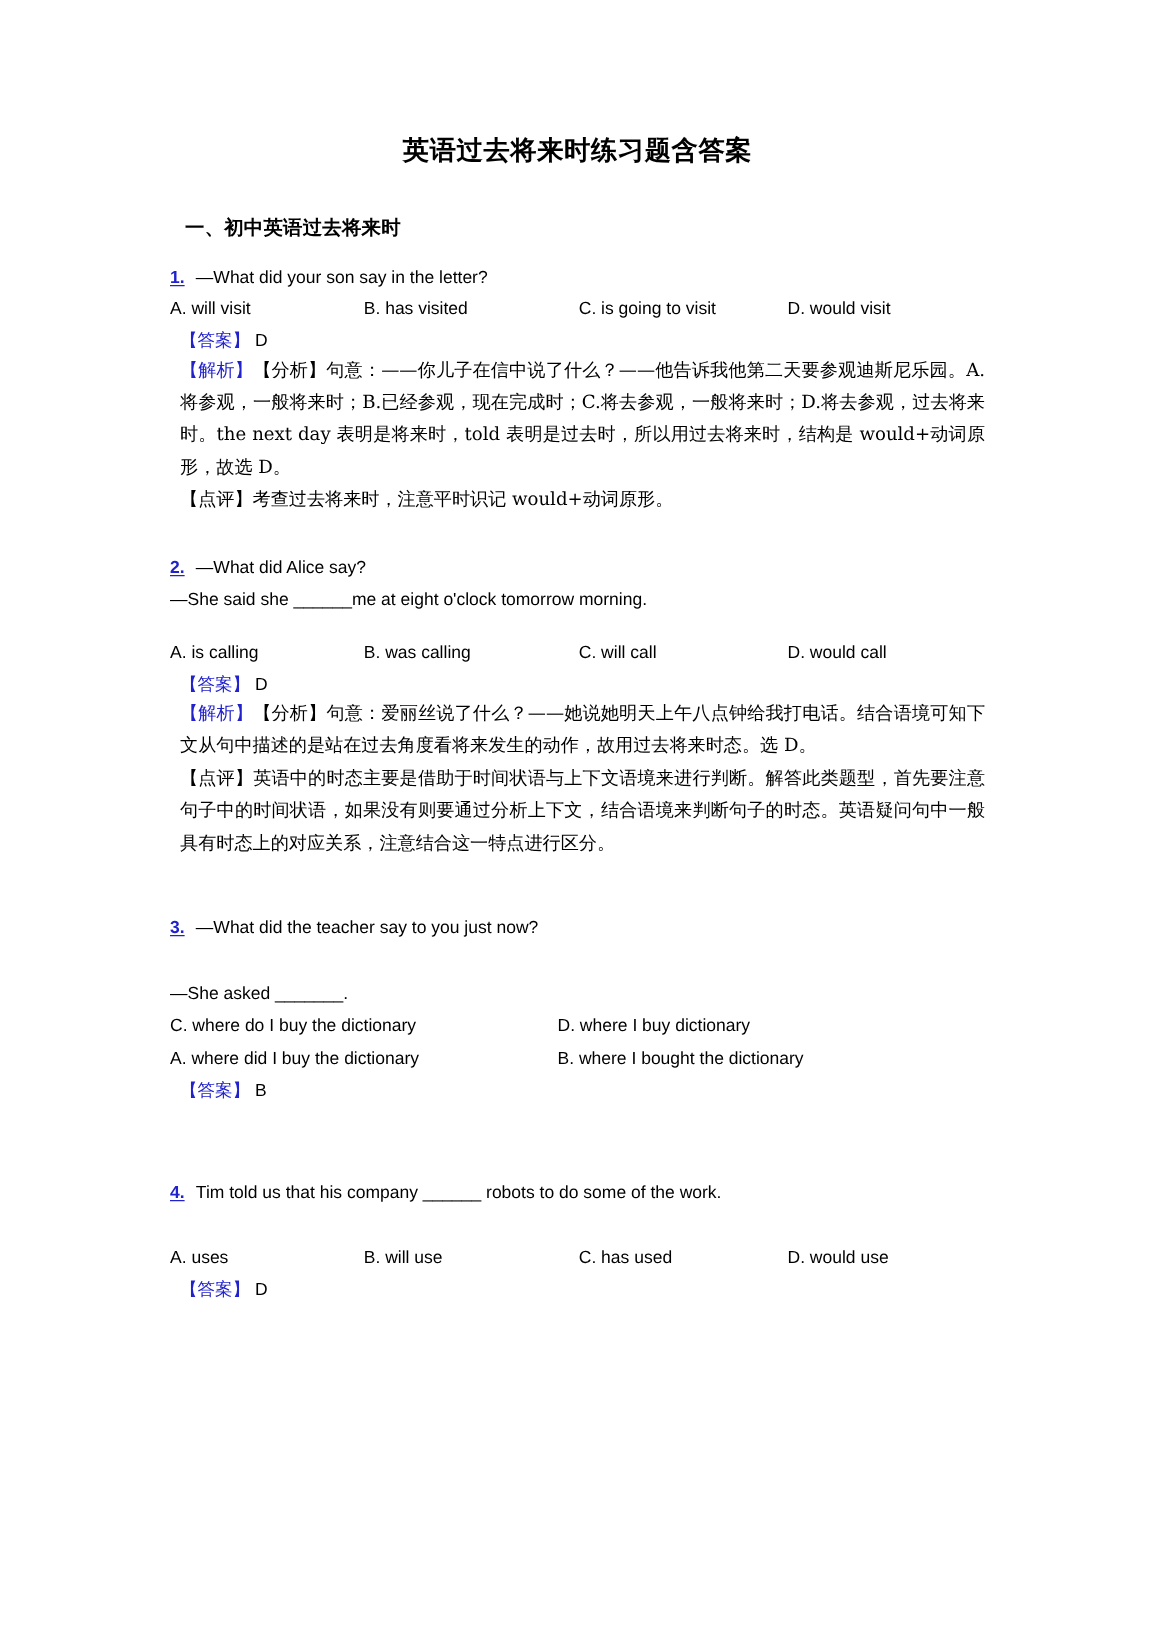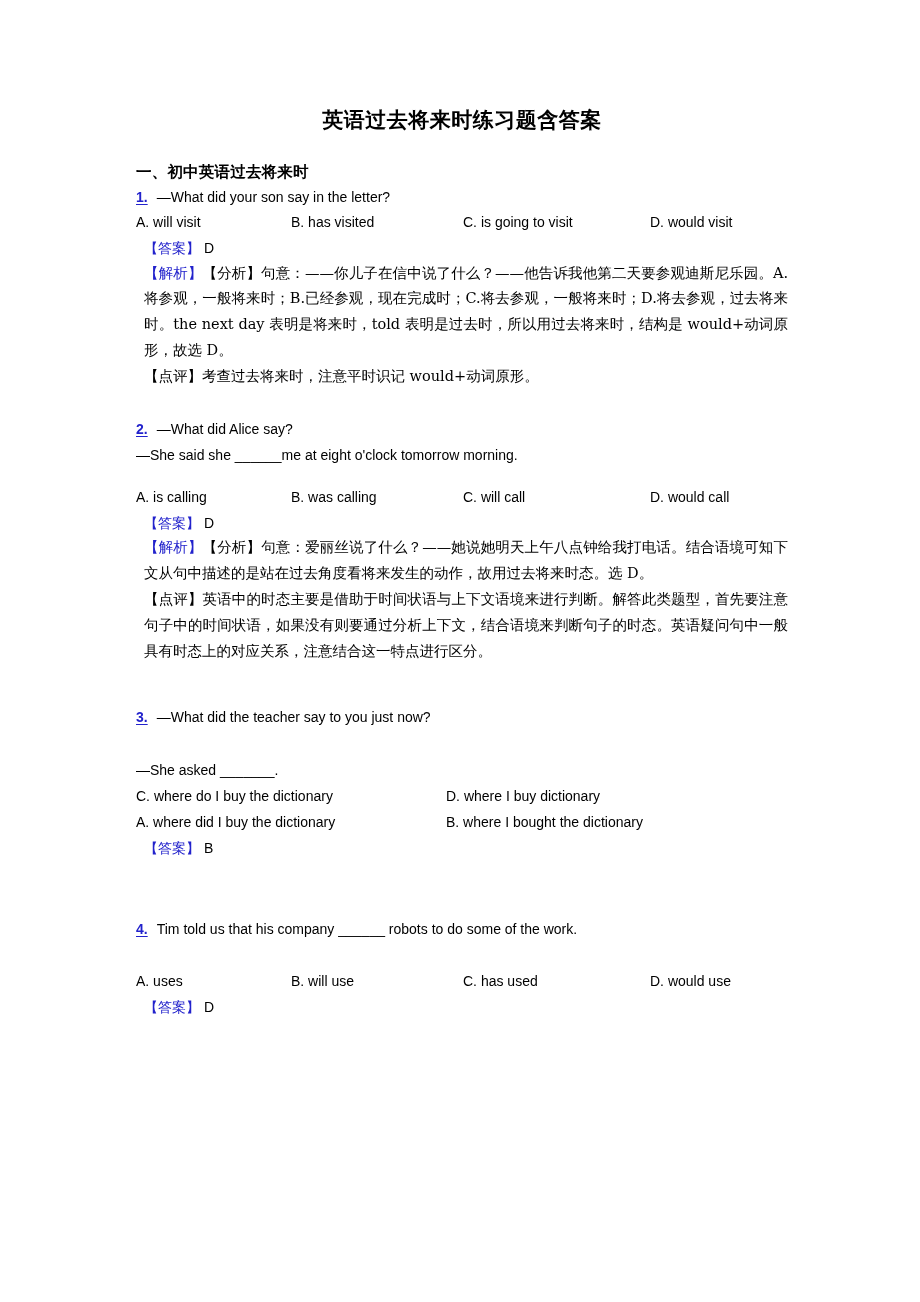--- a/index.html
+++ b/index.html
@@ -37,24 +37,24 @@
     text-align: center;
     letter-spacing: 0.5px;
     margin: 0;
     padding-top: 106px;
     line-height: 1.35;
     color: #000;
   }
 
   
   .section-heading {
-    font-family: Liberation Sans, sans-serif;
+    font-family: Liberation Mono, monospace;
     font-size: 15.5px;
     font-weight: 700;
-    margin: 0;
+    margin: 12px;
     padding-top: 26px;
     line-height: 1.5;
     letter-spacing: 0.2px;
   }
 
   
   .question-block { margin: 0; }
 
   .q-line {
     font-size: 14px;
@@ -86,21 +86,21 @@
     white-space: nowrap;
   }
   .options-row.two-col { height: 26px; }
   .opt {
     position: absolute;
     top: 0;
   }
   .opt.c1 { left: 0px; }
   .opt.c2 { left: 155px; }
   .opt.c3 { left: 327px; }
-  .opt.c4 { left: 514px; }
+  .opt.c4 { left: 494px; }
   .opt.h1 { left: 0px; }
   .opt.h2 { left: 310px; }
 
   
   .ans-line {
     font-size: 14px;
     line-height: 1.75;
     padding-left: 8px;
     white-space: nowrap;
   }

